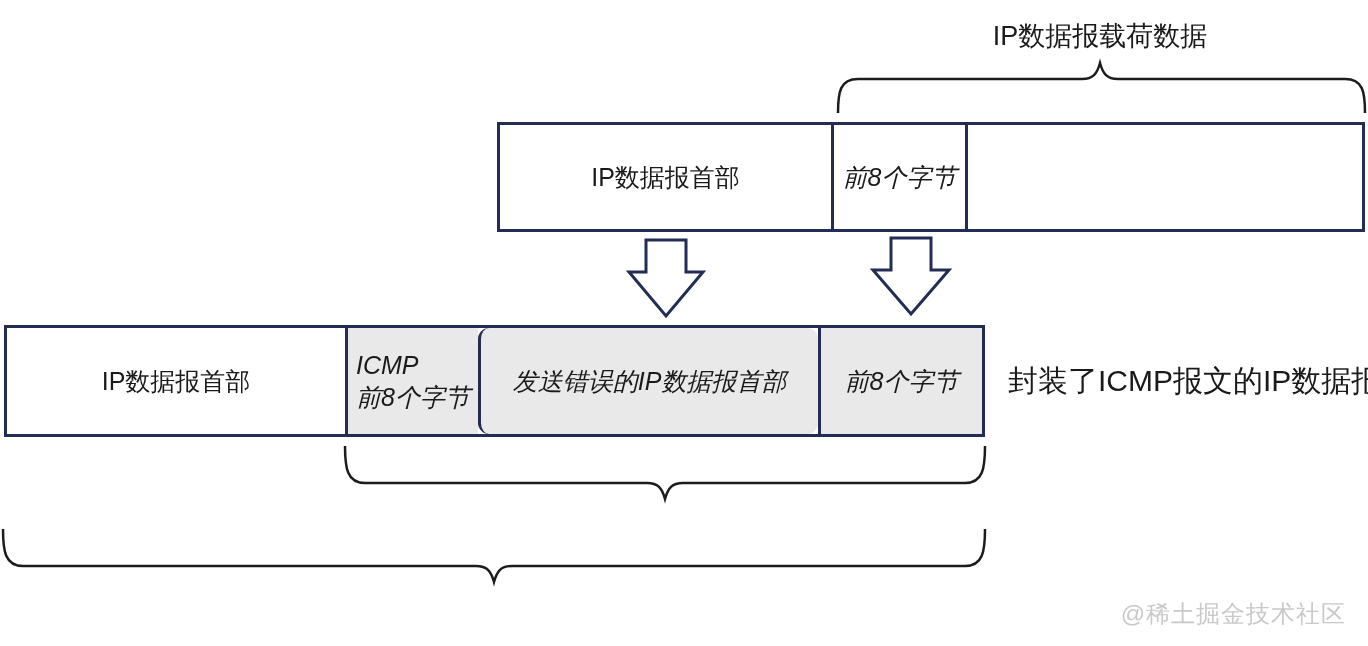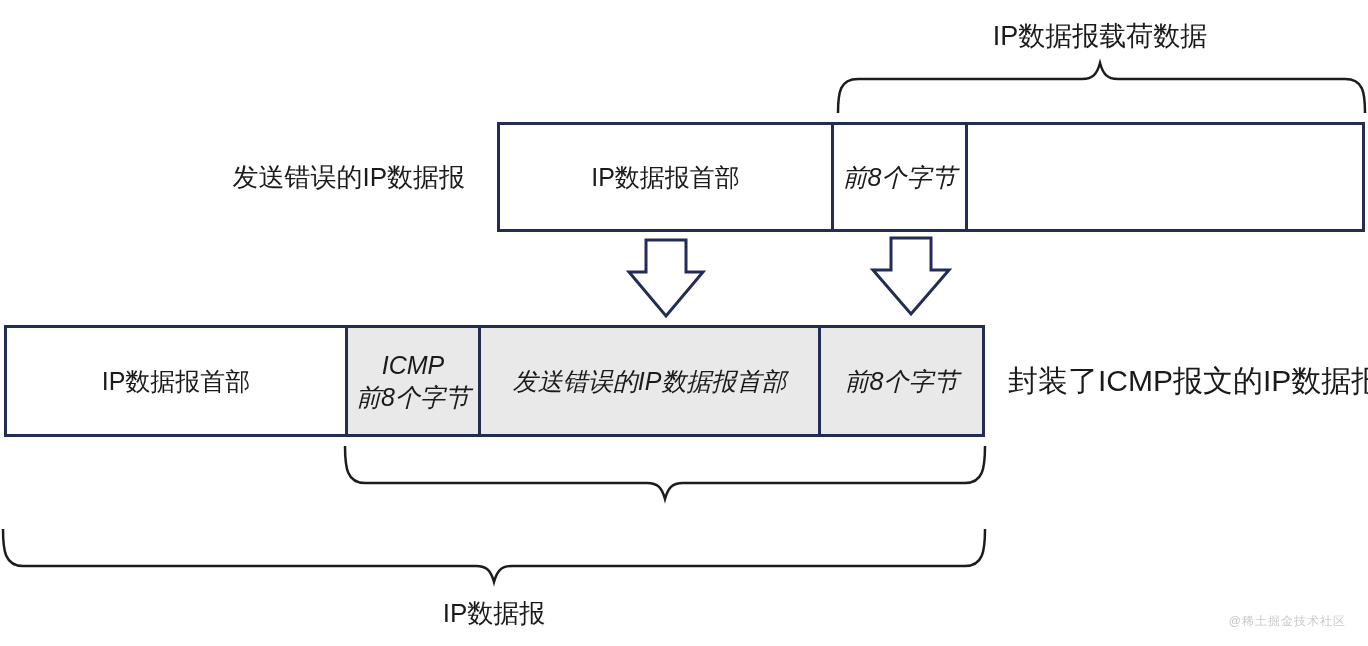--- a/index.html
+++ b/index.html
@@ -25,30 +25,30 @@
     left:0;top:122px;width:481px;height:110px;
     display:flex;align-items:center;justify-content:flex-end;
     padding-right:16px;box-sizing:border-box;font-size:26px;
   }
   .right-label{
     left:1008px;top:325px;height:112px;
     display:flex;align-items:center;font-size:30px;
   }
   .icmp-brace-label{left:468px;top:513px;width:400px;text-align:center;font-size:26px;}
   .ip-brace-label{left:294px;top:596px;width:400px;text-align:center;font-size:26px;}
-  .watermark{right:22px;bottom:16px;font-size:12px;color:var(--watermark);letter-spacing:1px;}
+  .watermark{right:22px;bottom:16px;font-size:24px;color:var(--watermark);letter-spacing:1px;}
   .row{
     position:absolute;display:flex;box-sizing:border-box;
     border:3px solid var(--border);background:#fff;
   }
   .top-row{left:497px;top:122px;width:868px;height:110px;}
   .bottom-row{left:4px;top:325px;width:981px;height:112px;}
   .cell{
     display:flex;align-items:center;justify-content:center;
-    box-sizing:border-box;font-size:25px;text-align:center;
+    box-sizing:border-box;font-size:25px;text-align:left;
     line-height:1.3;
   }
   .cell + .cell{border-left:3px solid var(--border);font-style:italic;}
   .cell.gray{background:var(--cell-gray);}
 </style>
 </head>
 <body>
 
 <div class="canvas">
 
@@ -59,39 +59,37 @@
     <path d="M 838 113 C 838 92 840 79 858 79 L 1082 79 C 1093 79 1097 74 1100 63 C 1103 74 1107 79 1118 79 L 1345 79 C 1363 79 1365 92 1365 113" fill="none" stroke="#1c1c1c" stroke-width="2.5"></path>
 
     <polygon points="646,240 686,240 686,272 703,272 666,316 629,272 646,272" fill="#ffffff" stroke="#222c55" stroke-width="3" stroke-linejoin="miter"></polygon>
     <polygon points="891,238 931,238 931,270 949,270 911,314 873,270 891,270" fill="#ffffff" stroke="#222c55" stroke-width="3" stroke-linejoin="miter"></polygon>
 
     <path d="M 345 446 C 345 468 347 483 365 483 L 647 483 C 658 483 662 488 665 499 C 668 488 672 483 683 483 L 965 483 C 983 483 985 468 985 446" fill="none" stroke="#1c1c1c" stroke-width="2.5"></path>
 
     <path d="M 3 529 C 3 551 5 566 23 566 L 476 566 C 487 566 491 571 494 582 C 497 571 501 566 512 566 L 965 566 C 983 566 985 551 985 529" fill="none" stroke="#1c1c1c" stroke-width="2.5"></path>
   </svg>
 
-  <div class="label left-label">发送错误的IP数据报</div>
 
   <div class="row top-row">
     <div class="cell" style="width:331px;">IP数据报首部</div>
     <div class="cell" style="width:134px;">前8个字节</div>
     <div class="cell" style="flex:1;"></div>
   </div>
 
   <div class="row bottom-row">
     <div class="cell" style="width:338px;">IP数据报首部</div>
     <div class="cell gray" style="width:133px;">
       <div>
         <div>ICMP</div>
         <div>前8个字节</div>
       </div>
     </div>
-    <div class="cell gray" style="width:340px;">发送错误的IP数据报首部</div>
+    <div class="cell gray" style="width:340px;border-radius:11px;">发送错误的IP数据报首部</div>
     <div class="cell gray" style="flex:1;">前8个字节</div>
   </div>
 
   <div class="label right-label">封装了ICMP报文的IP数据报</div>
 
-  <div class="label ip-brace-label">IP数据报</div>
 
   <div class="label watermark">@稀土掘金技术社区</div>
 
 </div>
 
 </body></html>

